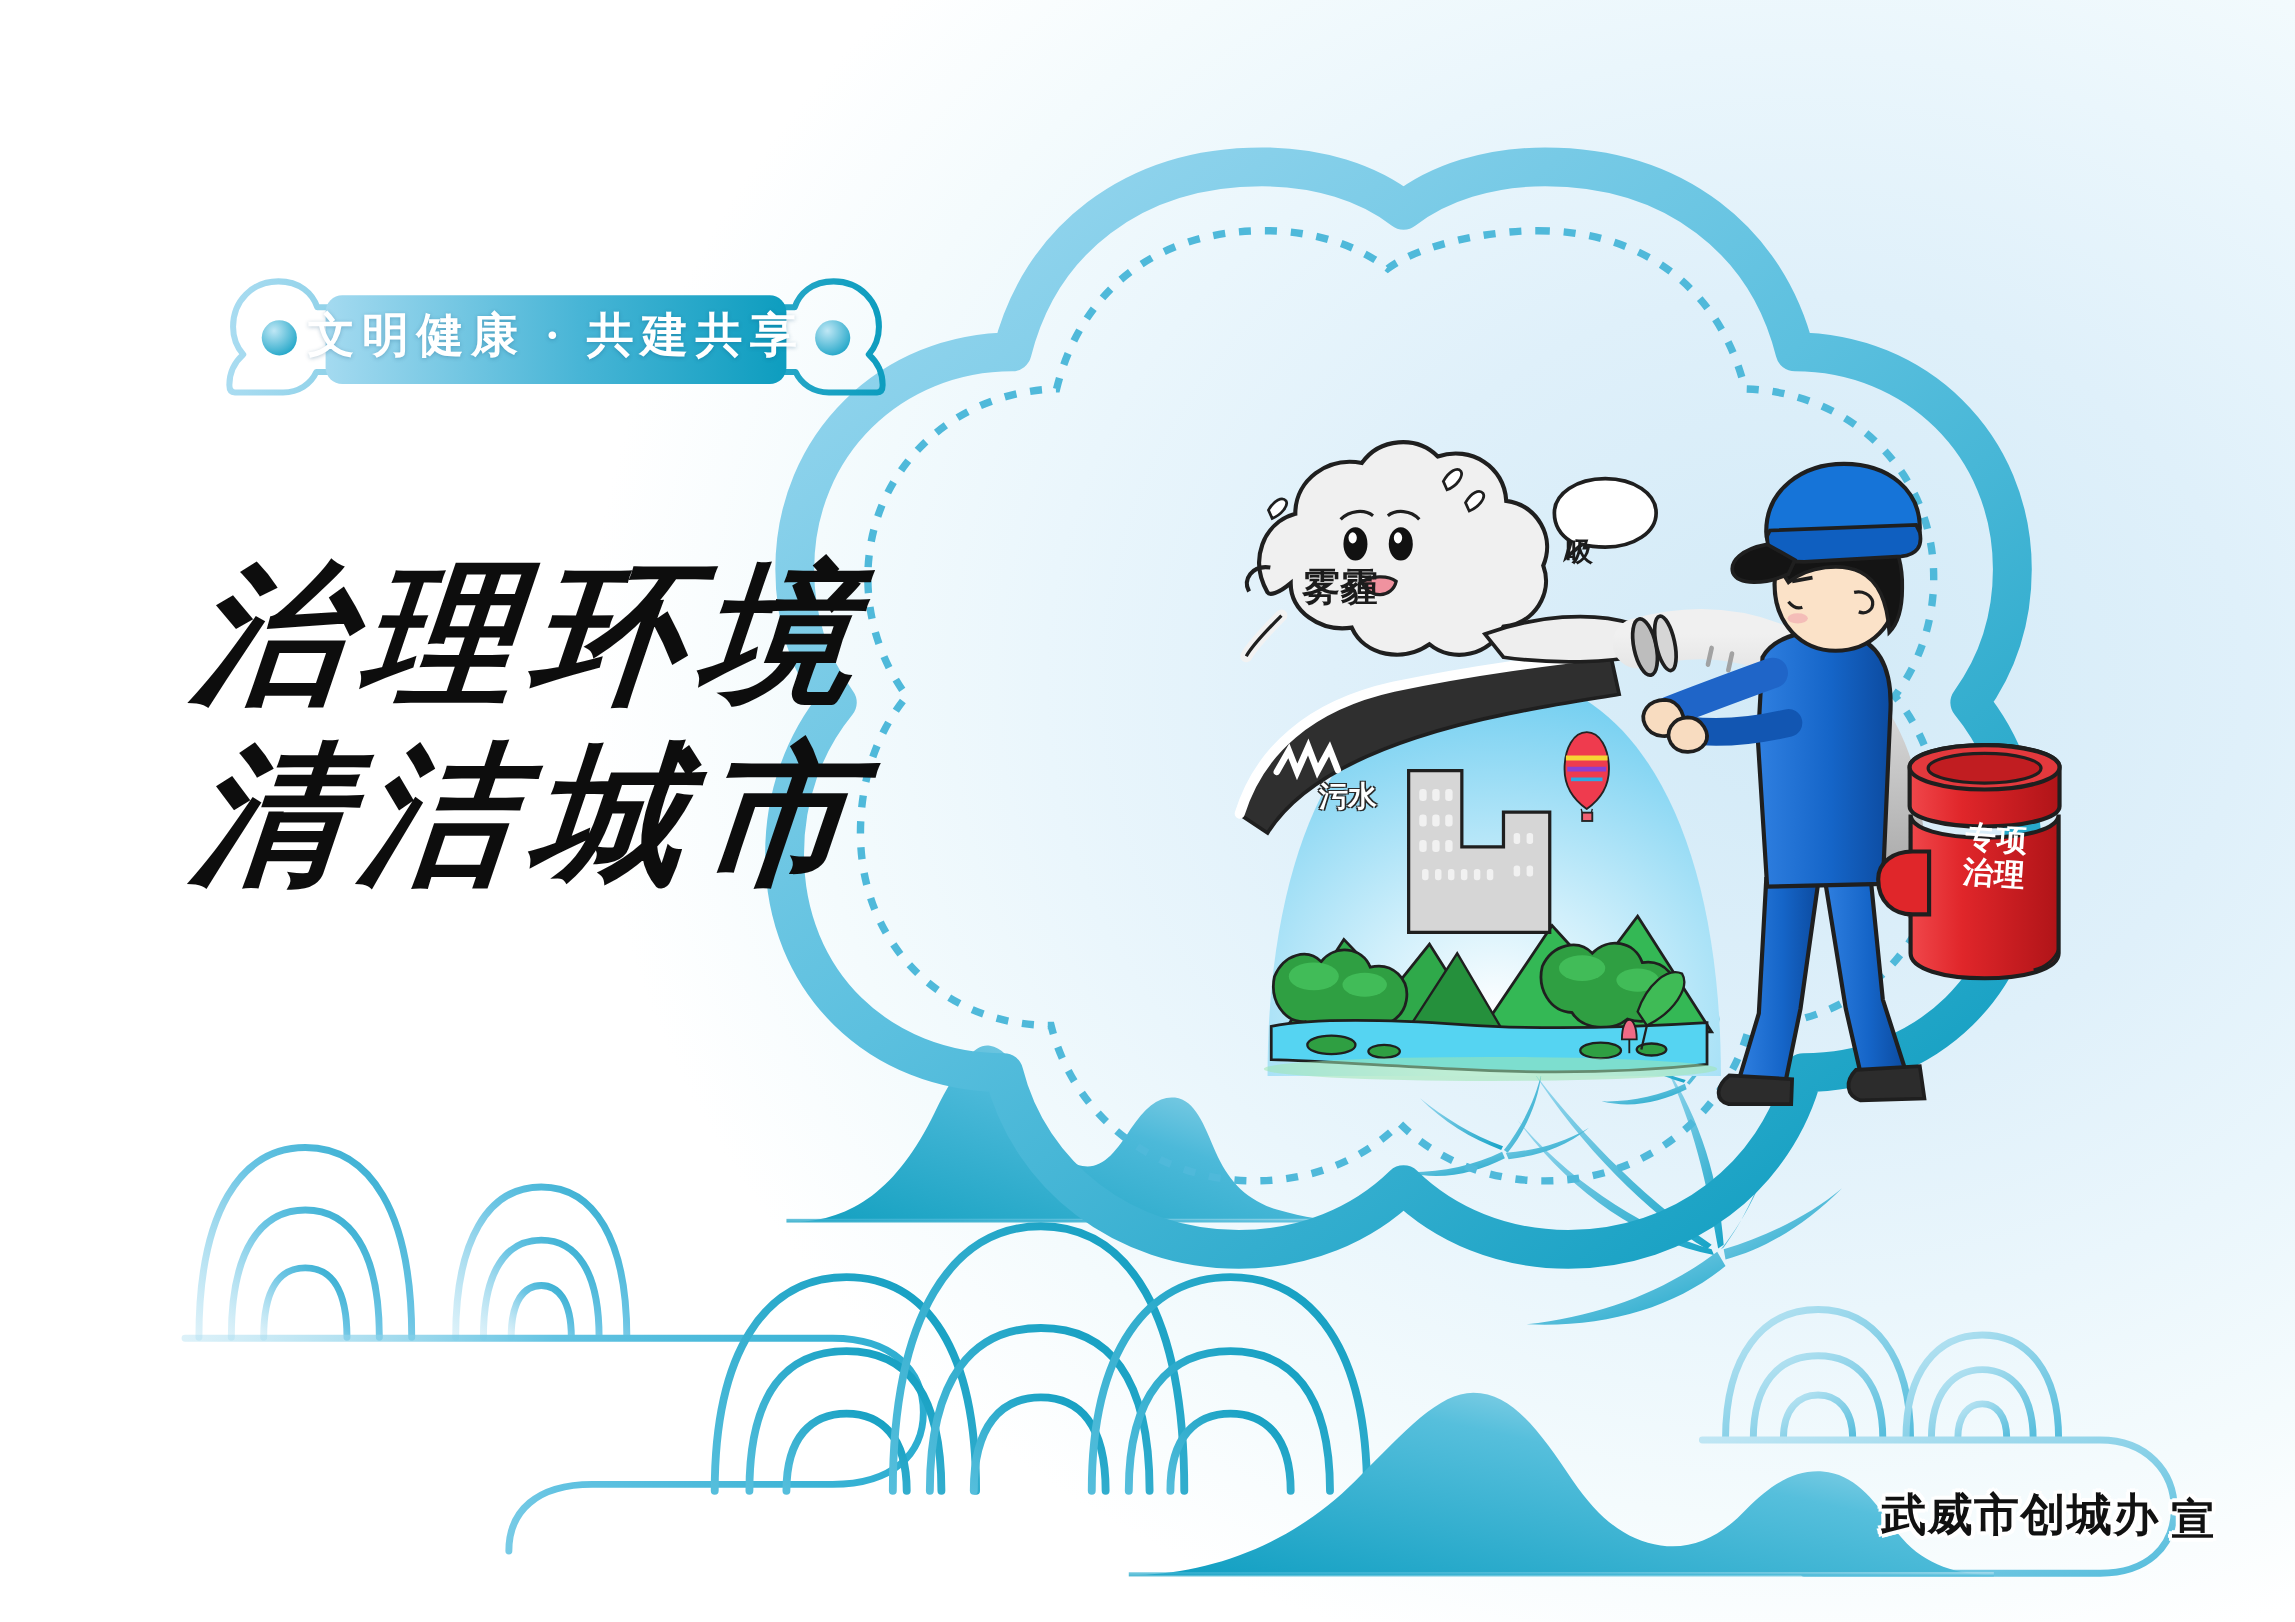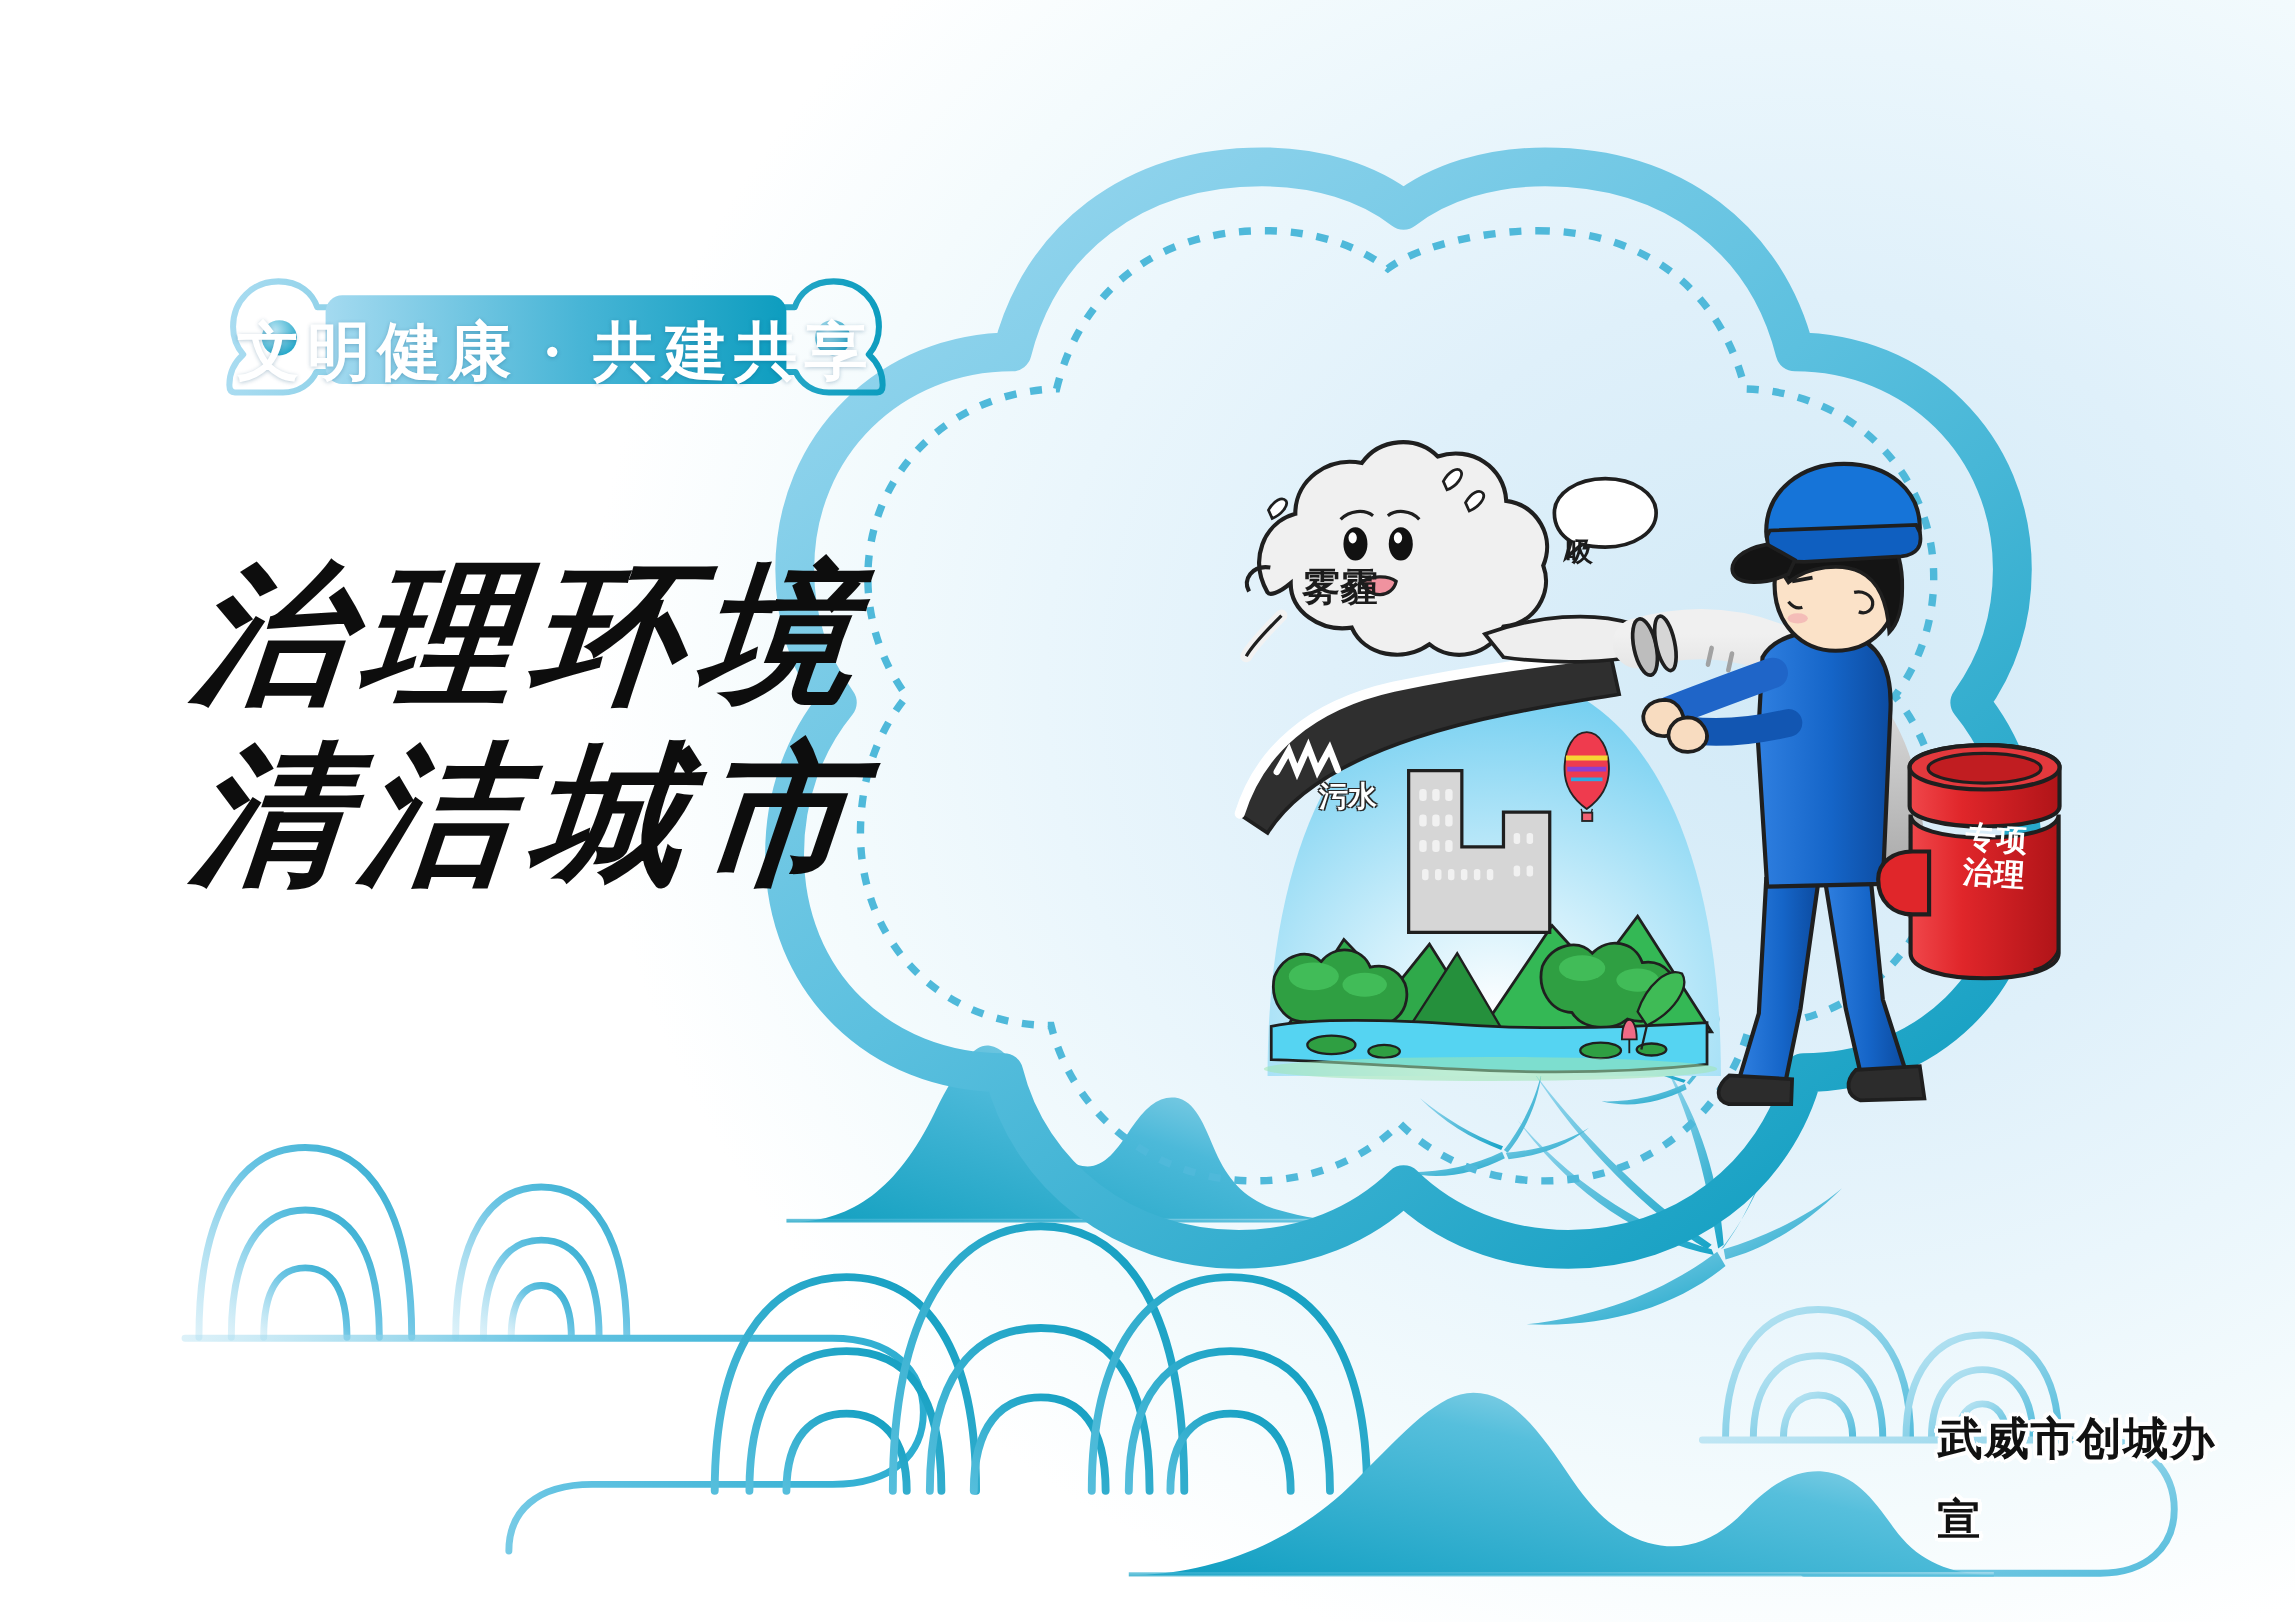--- a/index.html
+++ b/index.html
@@ -13,24 +13,24 @@
     background:
       radial-gradient(ellipse 1203px 1018px at 78% 42%, #d2eaf7 0%, #dff0fa 38%, #eaf6fc 62%, #f4fbfd 82%, #ffffff 100%),
       linear-gradient(115deg,#ffffff 0%,#fafdfe 28%,#eef8fc 58%,#ddeff9 100%);
   }
   .layer{position:absolute;inset:0;}
   svg{display:block;}
 
   
   .badge-wrap{position:absolute;left:209px;top:273px;width:694px;height:125px;}
   .badge-txt{
-    position:absolute;left:0;top:16px;width:100%;height:100%;
+    position:absolute;left:0;top:0;width:100%;height:100%;
     display:flex;align-items:center;justify-content:center;
     font-family:"Liberation Serif","DejaVu Serif",serif;
-    font-size:63px;font-weight:700;letter-spacing:7.4px;
+    font-size:47px;font-weight:700;letter-spacing:7.4px;
     color:#ffffff;
     text-shadow:0 1.4px 4.6px rgba(0,70,110,.28);
     pointer-events:none;
   }
 
   
   .title{
     position:absolute;left:194px;top:546px;width:833px;
     font-family:"Liberation Serif","DejaVu Serif",serif;
     color:#0d0d0d;
@@ -41,21 +41,21 @@
     font-weight:700;
     letter-spacing:15.7px;
     font-style:italic;
     transform:skewX(-5deg);
     white-space:nowrap;
   }
 
   
   .sig{
     position:absolute;right:79px;bottom:74px;
-    display:flex;align-items:center;gap:12px;flex-direction:column;
+    display:flex;align-items:center;gap:12px;
   }
   .sig-lines{
     display:flex;flex-direction:column;align-items:flex-end;gap:6.5px;
   }
   .sig-lines span,.sig-xuan{
     font-family:"Liberation Sans","DejaVu Sans",sans-serif;
     font-size:45px;font-weight:700;color:#111;letter-spacing:1.4px;
     text-shadow:
       -3.2px -3.2px 0 #fff, 3.2px -3.2px 0 #fff, -3.2px 3.2px 0 #fff, 3.2px 3.2px 0 #fff,
       -4.2px 0 0 #fff, 4.2px 0 0 #fff, 0 -4.2px 0 #fff, 0 4.2px 0 #fff;

